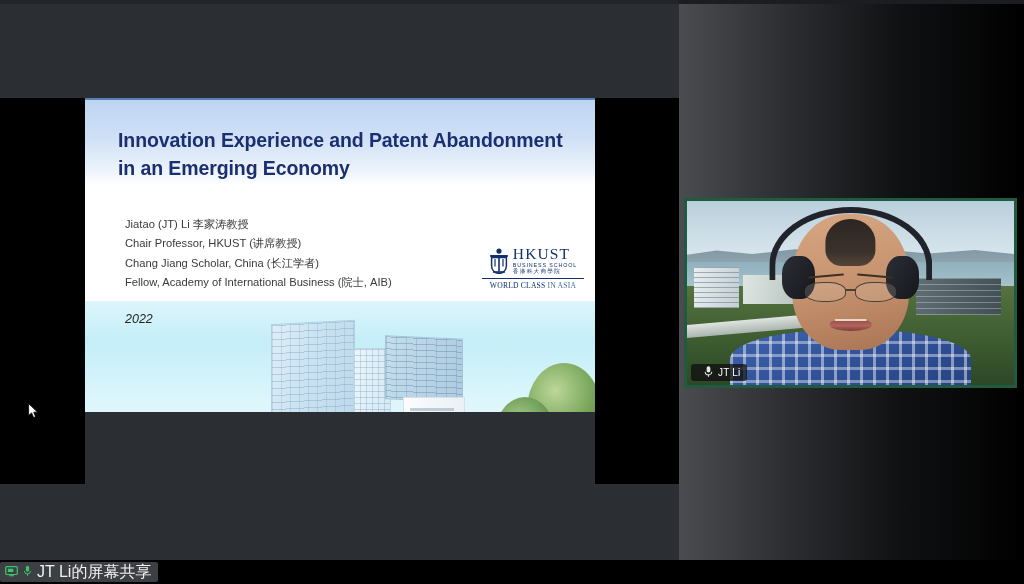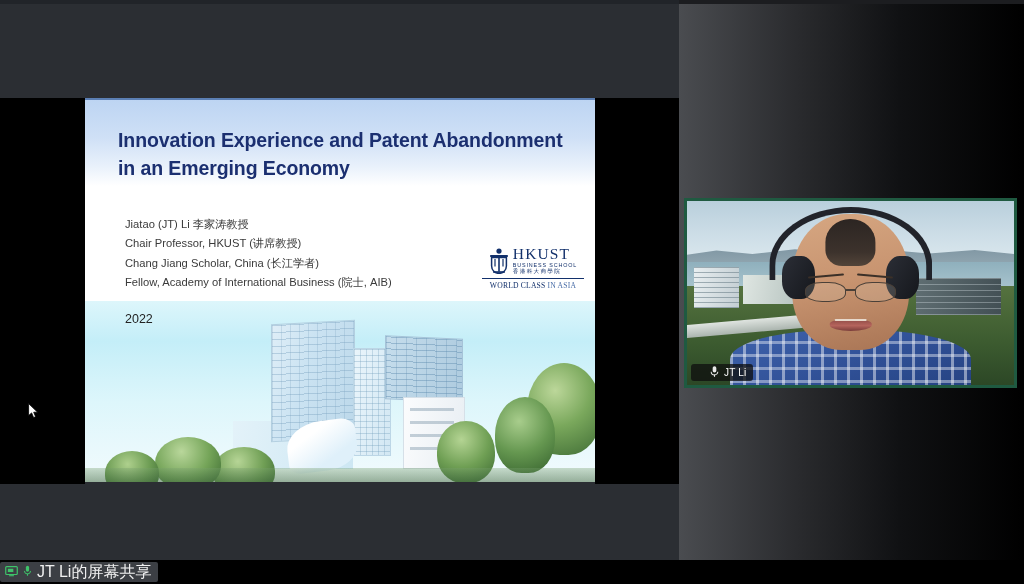--- a/index.html
+++ b/index.html
@@ -28,21 +28,21 @@
   }
   #share-letterbox-right{
     position:absolute; left:595px; top:98px; width:84px; height:386px; background:#000;
   }
   #share-letterbox-bottom{
     position:absolute; left:0; top:484px; width:679px; height:76px; background:#2b2e33;
   }
 
   
   #slide {
-    position:absolute; left:85px; top:98px; width:510px; height:384px;
+    position:absolute; left:85px; top:98px; width:510px; height:314px;
     background:#ffffff; overflow:hidden;
   }
   
   #slide-header{
     position:absolute; left:0; top:0; width:100%; height:88px;
     background:linear-gradient(to bottom,#bcd4f2 0%,#cfe0f6 45%,#e9f1fb 78%,#ffffff 100%);
   }
   #slide-header-line{
     position:absolute; left:0; top:0; width:100%; height:2px; background:#5b7fb4;
   }
@@ -88,21 +88,21 @@
   #logo-tagline .thin{ color:#4a6ea8; }
 
   
   #slide-photo{
     position:absolute; left:0; top:203px; width:100%; height:183px;
     background:linear-gradient(to bottom,#ddf6fb 0%,#c4eef8 22%,#ddf6fb 55%,#f2fbfd 100%);
     overflow:hidden;
   }
   #slide-year{
     position:absolute; left:40px; top:214px;
-    font-size:12.5px; color:#232323; z-index:6;
+    font-size:12.5px; color:#232323; z-index:6;font-style:italic;
   }
   
   .tower{ position:absolute; }
   #tower-a{
     left:186px; top:21px; width:84px; height:118px;
     background:linear-gradient(105deg,#dfeef7 0%,#cbe3f2 40%,#bcd8ea 100%);
     border:1px solid #b3cfe0;
     transform:skewY(-3.2deg);
   }
   #tower-a:after{
@@ -291,21 +291,21 @@
   }
   #mouth-teeth{
     position:absolute; left:50%; top:64.4%; width:10%; height:2px;
     transform:translateX(-50%); background:#e7d9cc; border-radius:2px;
   }
 
   
   #name-badge{
     position:absolute; left:4px; bottom:4px; height:17px;
     background:rgba(15,15,15,.76); border-radius:3px;
-    display:flex; align-items:center; gap:4px; padding:0 6px 0 18px; z-index:8;
+    display:flex; align-items:center; gap:4px; padding:0 6px 0 12px; z-index:8;
   }
   #name-badge-text{ color:#fff; font-size:10px; letter-spacing:.2px; }
 
   
   #taskbar{
     position:absolute; left:0; bottom:0; width:1024px; height:24px; background:#000;
   }
   #share-indicator{
     position:absolute; left:0; top:2px; height:20px;
     background:#3c3f44; border-radius:2px;

